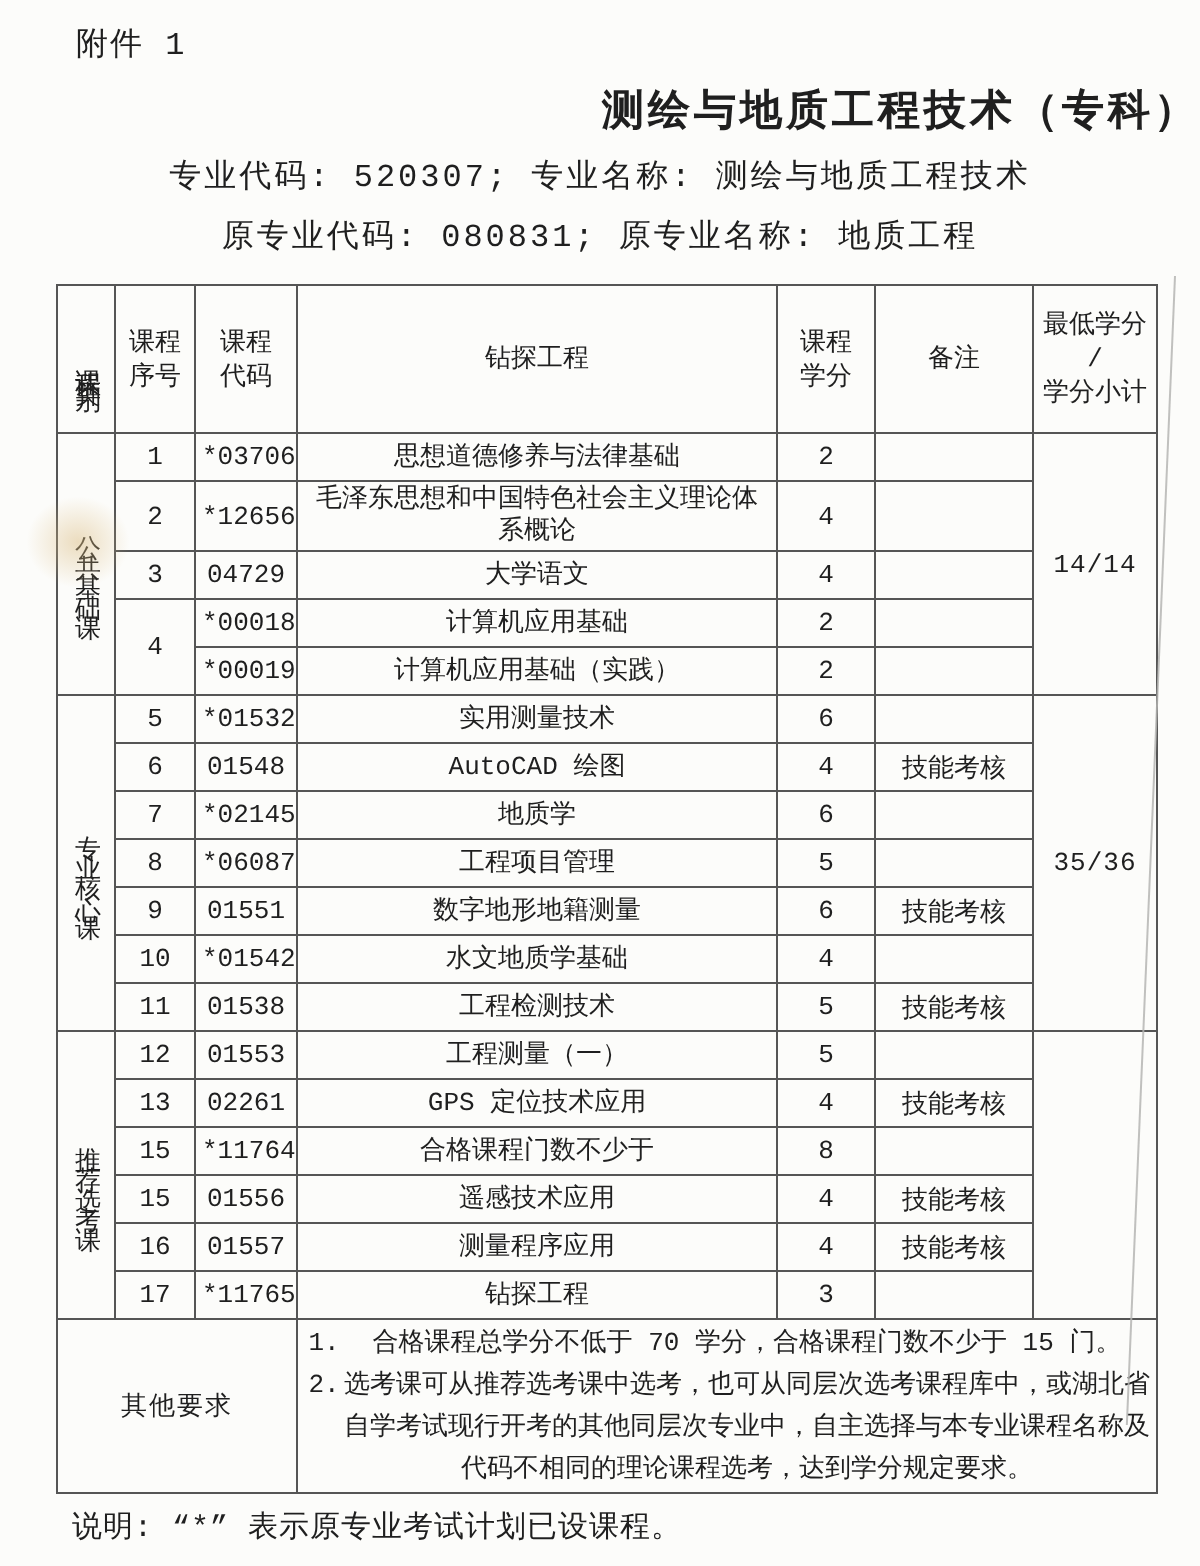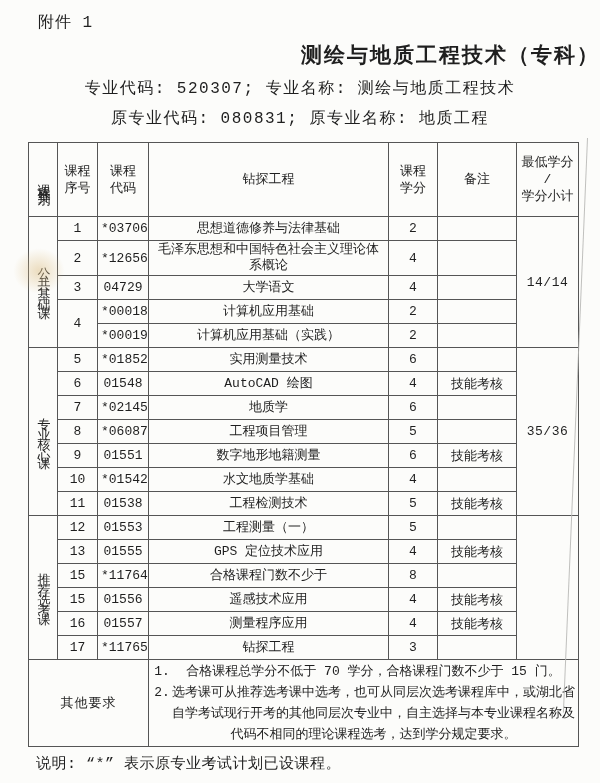--- a/index.html
+++ b/index.html
@@ -185,21 +185,21 @@
           <td class="code-cell">*00019</td>
           <td class="name-cell">计算机应用基础（实践）</td>
           <td class="credit-cell">2</td>
           <td class="remark-cell"></td>
         </tr>
         <tr>
           <td class="cat-cell" rowspan="7">
             <div class="vtext cat-text">专业核心课</div>
           </td>
           <td class="seq-cell">5</td>
-          <td class="code-cell">*01852</td>
+          <td class="code-cell">*01532</td>
           <td class="name-cell">实用测量技术</td>
           <td class="credit-cell">6</td>
           <td class="remark-cell"></td>
           <td class="subtotal-cell" rowspan="7">35/36</td>
         </tr>
         <tr>
           <td class="seq-cell">6</td>
           <td class="code-cell">01548</td>
           <td class="name-cell">AutoCAD 绘图</td>
           <td class="credit-cell">4</td>
@@ -246,21 +246,21 @@
           </td>
           <td class="seq-cell">12</td>
           <td class="code-cell">01553</td>
           <td class="name-cell">工程测量（一）</td>
           <td class="credit-cell">5</td>
           <td class="remark-cell"></td>
           <td class="subtotal-cell" rowspan="6"></td>
         </tr>
         <tr>
           <td class="seq-cell">13</td>
-          <td class="code-cell">01555</td>
+          <td class="code-cell">02261</td>
           <td class="name-cell">GPS 定位技术应用</td>
           <td class="credit-cell">4</td>
           <td class="remark-cell">技能考核</td>
         </tr>
         <tr>
           <td class="seq-cell">15</td>
           <td class="code-cell">*11764</td>
           <td class="name-cell">合格课程门数不少于</td>
           <td class="credit-cell">8</td>
           <td class="remark-cell"></td>

